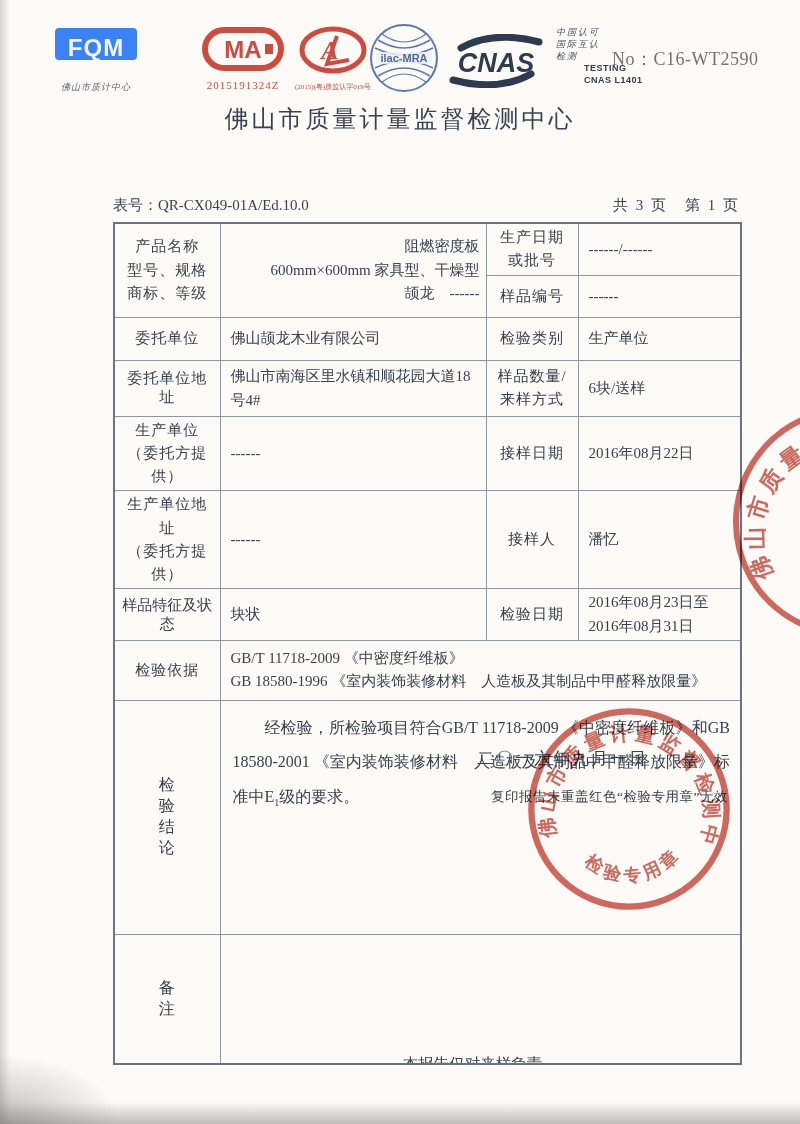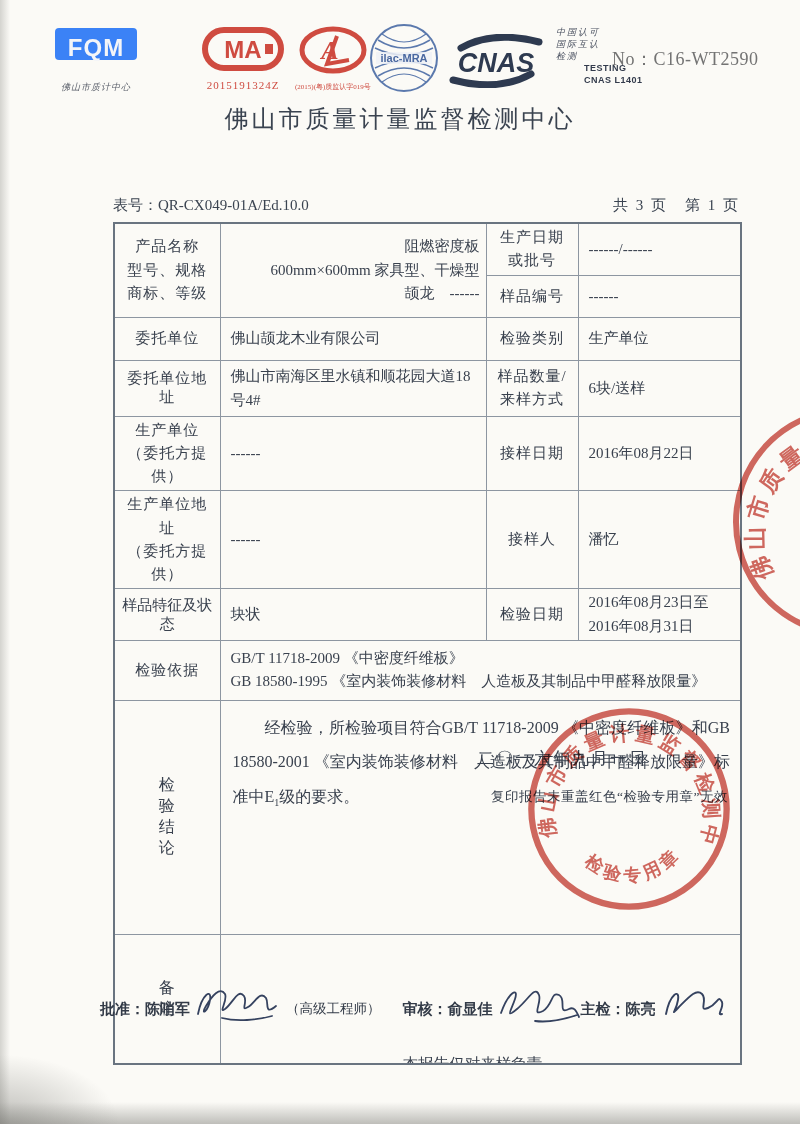--- a/index.html
+++ b/index.html
@@ -218,21 +218,21 @@
       <td class="val" style="line-height:1.55">
         <span class="line">2016年08月23日至</span>
         <span class="line">2016年08月31日</span>
       </td>
     </tr>
 
     <tr style="height:60px">
       <td class="lbl">检验依据</td>
       <td colspan="3" class="val" style="line-height:1.9">
         <span class="line">GB/T 11718-2009 《中密度纤维板》</span>
-        <span class="line">GB 18580-1995 《室内装饰装修材料　人造板及其制品中甲醛释放限量》</span>
+        <span class="line">GB 18580-1996 《室内装饰装修材料　人造板及其制品中甲醛释放限量》</span>
       </td>
     </tr>
 
     <tr style="height:234px">
       <td style="padding:0">
         <div class="vlabel" style="padding:28px 0;box-sizing:border-box;">
           <span>检</span>
           <span>验</span>
           <span>结</span>
           <span>论</span>
@@ -256,39 +256,20 @@
       </td>
       <td colspan="3" style="padding:0">
         <div class="cell-rel">
           <div class="remark-text">本报告仅对来样负责。</div>
         </div>
       </td>
     </tr>
   </tbody>
     </table>
 
-  <div class="footer">
-    <span>批准：</span>
-      <span>陈哨军</span>
-    <svg class="sig" width="96" height="48" viewBox="0 0 96 48">
-      <path d="M6 36 C10 16 20 10 18 22 C16 34 8 38 14 28 C20 18 28 8 33 16 C36 22 26 36 33 31 C41 25 46 10 52 18 C56 24 48 34 56 29 C63 25 68 12 74 20 C77 25 72 38 84 28 M30 40 C45 44 65 42 80 38" fill="none" stroke="#35425f" stroke-width="1.8" stroke-linecap="round"></path>
-    </svg>
-    <span class="plain">（高级工程师）</span>
-    <span style="width:22px"></span>
-    <span>审核：</span>
-      <span>俞显佳</span>
-    <svg class="sig" width="88" height="46" viewBox="0 0 88 46">
-      <path d="M6 34 C14 12 24 8 20 20 C16 32 10 40 22 30 C34 20 40 6 44 16 C47 24 36 38 48 32 C58 26 56 12 64 16 C72 20 62 36 74 30 C80 27 82 34 84 38 M40 42 C55 44 70 40 82 36" fill="none" stroke="#35425f" stroke-width="1.8" stroke-linecap="round"></path>
-    </svg>
-    <span>主检：</span>
-      <span>陈亮</span>
-    <svg class="sig" width="70" height="44" viewBox="0 0 70 44">
-      <path d="M8 34 C12 14 22 8 20 20 C18 32 12 36 20 28 C30 18 38 8 44 14 C50 20 40 32 50 28 C60 24 60 14 64 22 C66 28 58 36 64 34" fill="none" stroke="#35425f" stroke-width="1.9" stroke-linecap="round"></path>
-    </svg>
-  </div>
 
   <svg class="stamp stamp-main" width="210" height="210" viewBox="0 0 200 200">
     <circle cx="100" cy="100" r="93" fill="none" stroke="#c8483e" stroke-width="6"></circle>
     <defs>
       <path id="arcTopMain" d="M 32 130 A 72 72 0 1 1 168 130"></path>
       <path id="arcBotMain" d="M 52 146 A 62 62 0 0 0 148 146"></path>
     </defs>
     <text font-size="19" font-weight="bold" fill="#c8483e" letter-spacing="4">
       <textPath href="#arcTopMain" startOffset="4">佛山市质量计量监督检测中心</textPath>
     </text>

